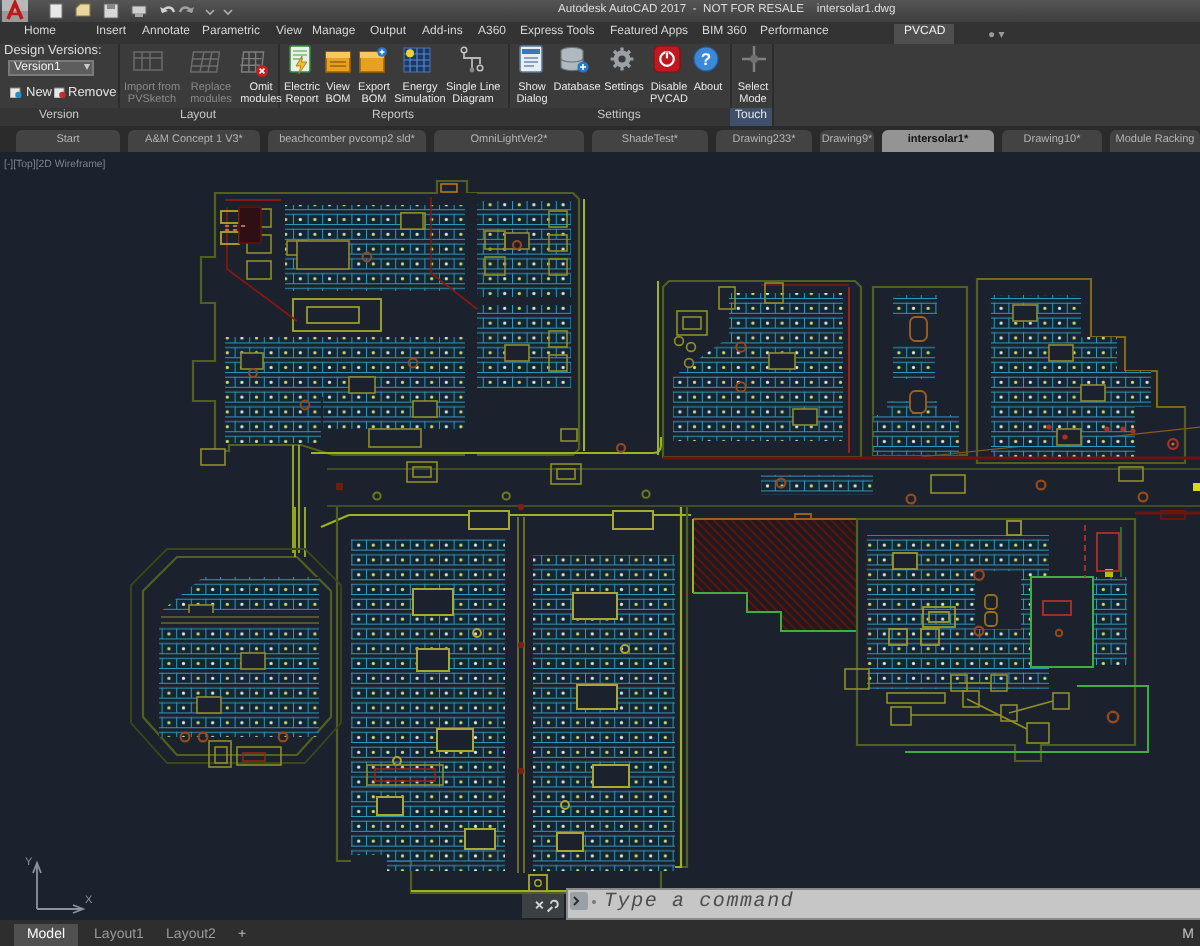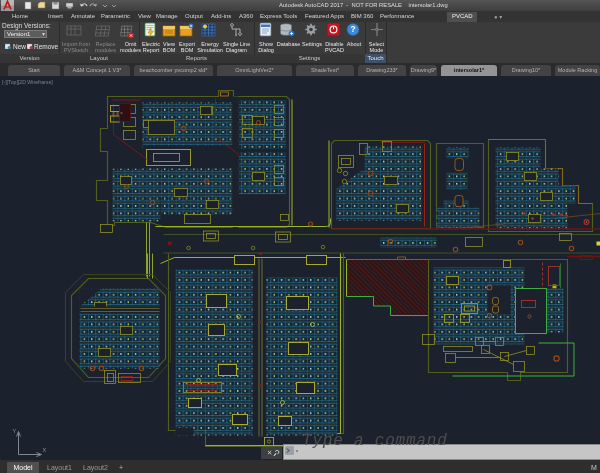--- a/index.html
+++ b/index.html
@@ -20,21 +20,21 @@
   .gtxt{color:#8a8a8a;}
   
   #ftabs{left:0;top:63px;width:600px;height:13px;background:#2b2b2b;}
   .ftab{position:absolute;top:2px;height:11px;background:#434343;border-radius:3px 3px 0 0;font-size:5.5px;color:#b4b4b4;text-align:center;line-height:11px;white-space:nowrap;overflow:hidden;}
   .ftab.active{background:#949494;color:#111;font-weight:bold;}
   
   #canvas{left:0;top:76px;width:600px;height:384px;background:#1c222d;}
   
   #cmdgrip{left:261px;top:447px;width:21px;height:12px;background:#3d4043;color:#cfcfcf;font-size:7px;line-height:13px;}
   #cmdline{left:283px;top:444px;width:317px;height:16px;background:#c6c6c6;border:1px solid #8a8a8a;border-right:none;box-sizing:border-box;}
-  #cmdtext{left:302px;top:432px;font-family:"Liberation Mono",monospace;font-style:italic;font-size:16px;color:#4d4d4d;letter-spacing:0.8px;}
+  #cmdtext{left:302px;top:446px;font-family:"Liberation Mono",monospace;font-style:italic;font-size:10px;color:#4d4d4d;letter-spacing:0.8px;}
   
   #statusbar{left:0;top:460px;width:600px;height:13px;background:#2e2e2e;}
   .stab{position:absolute;top:2px;height:11px;font-size:7px;line-height:11px;color:#9a9a9a;text-align:center;}
 </style>
 </head>
 <body>
 <div id="app">
 
   <div id="titlebar" class="abs"></div>
   <div id="titletext" class="abs">Autodesk AutoCAD 2017&nbsp; - &nbsp;NOT FOR RESALE&nbsp;&nbsp;&nbsp;&nbsp;intersolar1.dwg</div>

